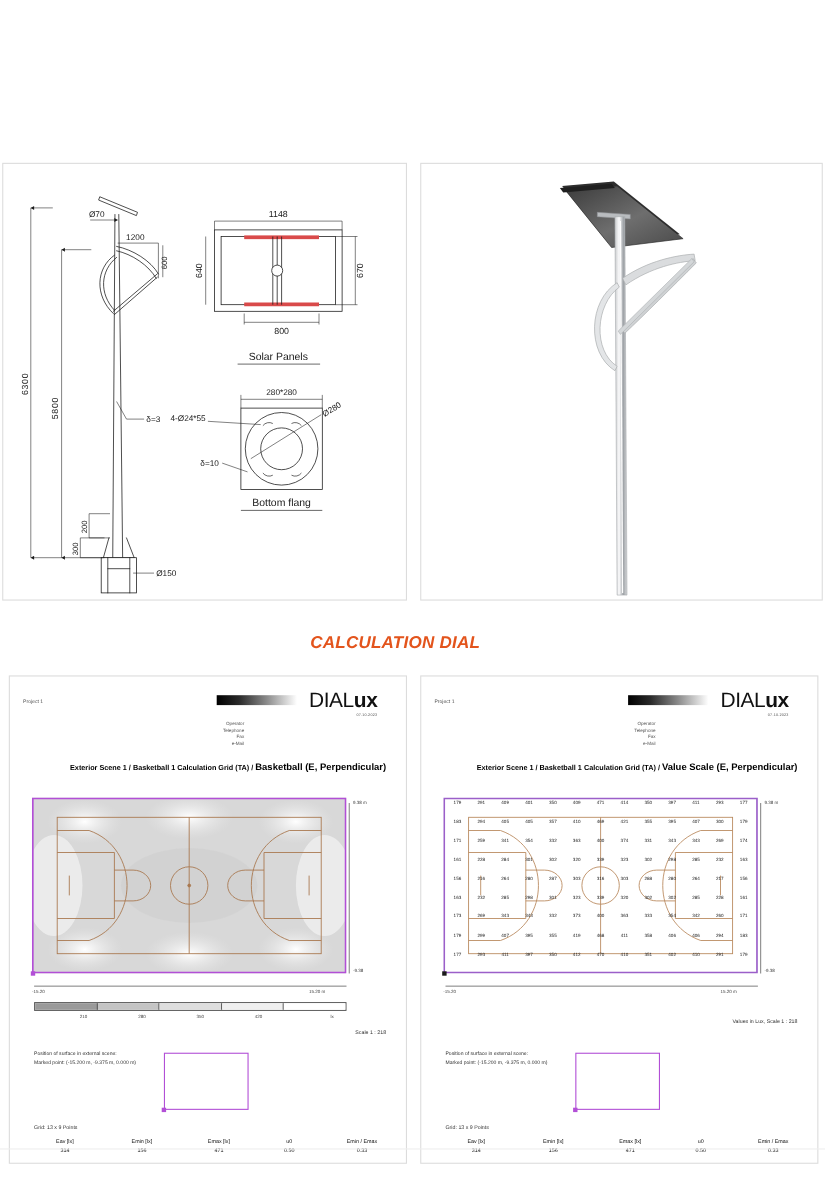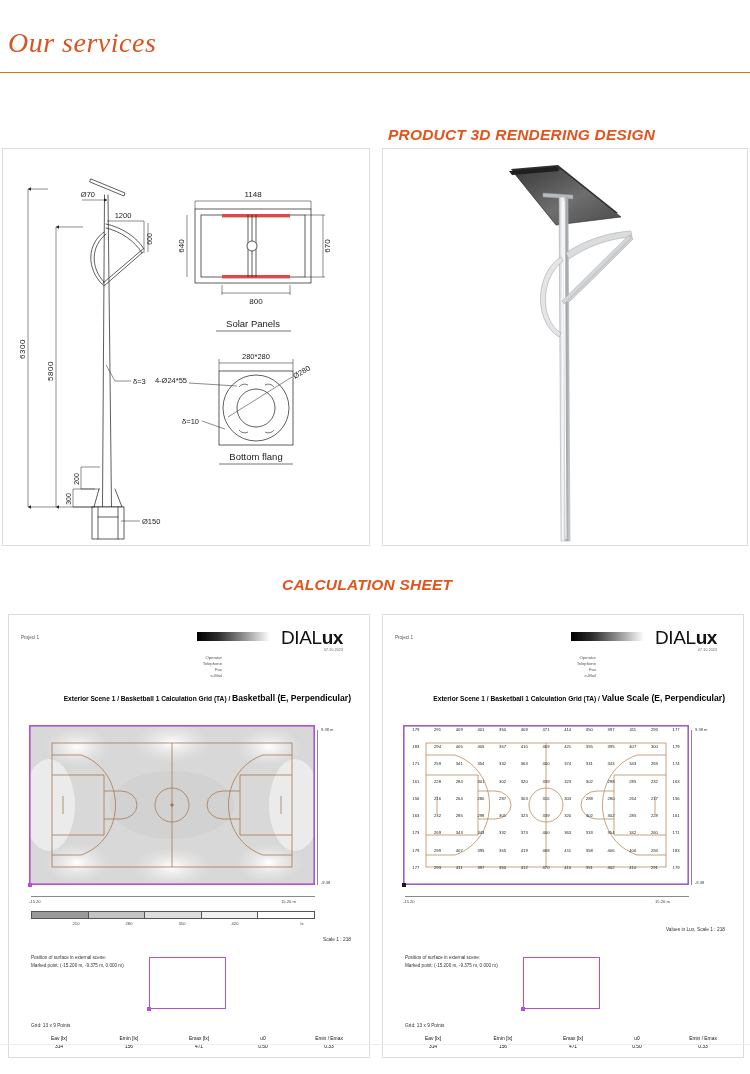--- a/index.html
+++ b/index.html
@@ -86,27 +86,22 @@
     letter-spacing:1px; font-family:"Liberation Sans", sans-serif;
     pointer-events:none;
   }
   .wm-rule { position:absolute; left:0; top:1044px; width:750px; height:1px; background:#eeeeee; }
 </style>
 </head>
 <body>
 
 <div class="page">
 
-  <div class="hdr">
-    <div class="hdr-title">Our services</div>
-    <div class="hdr-rule"></div>
-  </div>
-
-  <div class="sec-title" id="t-3d">PRODUCT 3D RENDERING DESIGN</div>
-  <div class="sec-title" id="t-calc">CALCULATION SHEET</div>
+
+  <div class="sec-title" id="t-calc">CALCULATION DIAL</div>
 
   <div class="panel" id="p-cad">
     <svg width="366" height="396" viewBox="0 0 366 396">
       <g stroke="#1a1a1a" fill="none" stroke-width="0.7" stroke-linecap="round">
 
         <path d="M101.5,46 L99.5,358"></path>
         <path d="M105,46 L108.5,358"></path>
 
         <path d="M88,30 L122,44 L121,47 L87,33 Z" fill="#fff"></path>
 

